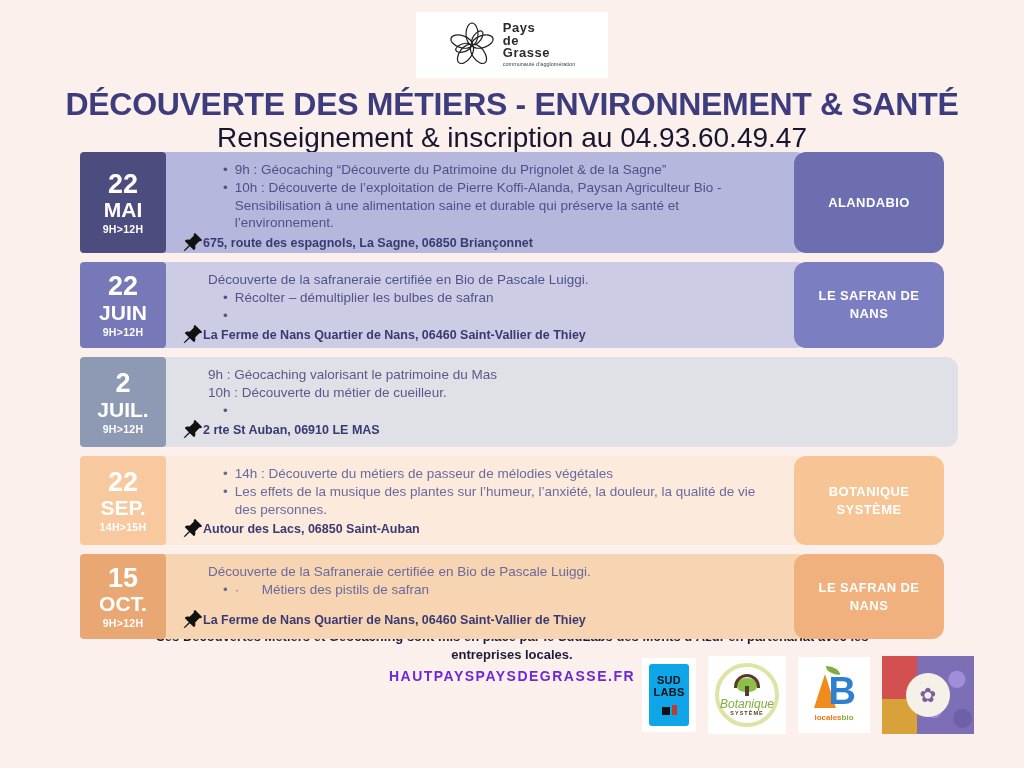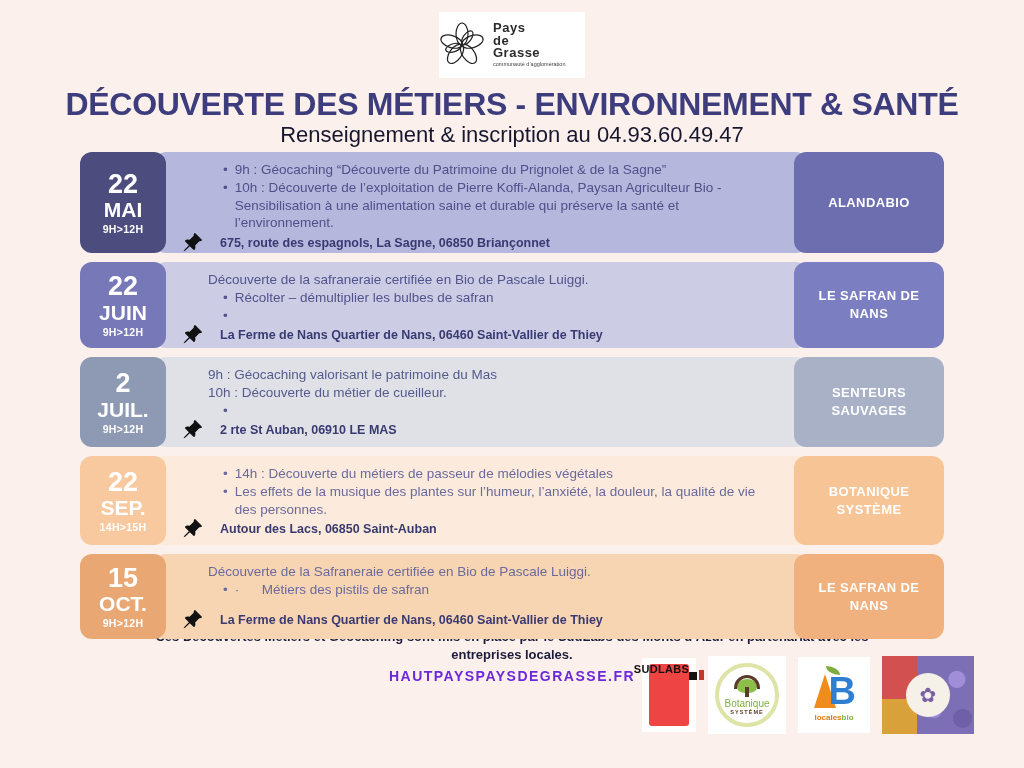--- a/index.html
+++ b/index.html
@@ -3,63 +3,63 @@
 <meta charset="utf-8">
 <style>
   html,body{margin:0;padding:0;}
   .poster{
     position:relative;width:1024px;height:768px;background:#fcf0ec;
     font-family:"Liberation Sans",sans-serif;overflow:hidden;
   }
   
   .logo-box{
     position:absolute;top:12px;left:50%;transform:translateX(-50%);
-    width:146px;height:66px;background:#ffffff;display:flex;align-items:center;
-    gap:8px;
+    width:192px;height:66px;background:#ffffff;display:flex;align-items:center;
+    justify-content:center;gap:8px;
   }
   .logo-text{color:#2b2b2b;line-height:0.95;}
   .logo-text .ln{font-size:13px;font-weight:700;letter-spacing:0.5px;}
   .logo-text .sub{font-size:5.5px;margin-top:3px;color:#444;}
   
   .page-title{
     margin:86px 0 0 0;text-align:center;color:#3d3d7d;
     font-size:32px;font-weight:800;letter-spacing:-0.3px;
     position:absolute;width:100%;top:0;
   }
   .page-subtitle{
     position:absolute;top:122px;width:100%;text-align:center;
-    color:#16162e;font-size:22px;
+    color:#16162e;font-size:28px;
   }
   
   .rows{position:absolute;left:80px;top:152px;width:864px;}
   .event-row{display:flex;margin-bottom:9px;}
   .event-row:nth-child(1){height:101px;}
   .event-row:nth-child(2){height:86px;}
   .event-row:nth-child(3){height:90px;}
   .event-row:nth-child(4){height:89px;}
   .event-row:nth-child(5){height:85px;}
   .date-block{
-    width:86px;flex:0 0 86px;border-radius:12px;z-index:2;position:relative;
+    width:86px;flex:0 0 86px;border-radius:4px;z-index:2;position:relative;
     display:flex;flex-direction:column;align-items:center;justify-content:center;
     color:#fff;text-align:center;
   }
   .date-day{font-size:27px;font-weight:800;line-height:1.05;}
   .date-month{font-size:21px;font-weight:800;line-height:1.1;}
   .date-hours{font-size:10.5px;font-weight:700;margin-top:2px;letter-spacing:0.3px;}
   .event-body{
     flex:1;margin-left:-12px;margin-right:-14px;z-index:1;position:relative;
     border-radius:12px;padding:9px 28px 7px 54px;
     display:flex;flex-direction:column;box-sizing:border-box;
   }
   .event-lines{flex:1;}
   .line{font-size:13.5px;line-height:1.32;display:flex;}
   .line-text{white-space:pre-wrap;}
   .line.bulleted{padding-left:15px;}
   .marker{margin-right:7px;}
-  .location-row{display:flex;align-items:center;gap:17px;margin-left:-26px;padding-bottom:2px;}
+  .location-row{display:flex;align-items:center;gap:0;margin-left:-26px;padding-bottom:2px;}
   .pin-icon{width:21px;height:21px;flex:0 0 21px;}
   .location-text{font-size:12.5px;font-weight:700;}
   .org-block{
     width:150px;flex:0 0 150px;border-radius:12px;z-index:2;position:relative;
     display:flex;align-items:center;justify-content:center;text-align:center;
     color:#fff;font-size:13px;font-weight:800;letter-spacing:0.4px;
     padding:0 12px;box-sizing:border-box;line-height:1.35;
   }
   
   .footer-text{
@@ -70,35 +70,35 @@
   .website{
     position:absolute;top:668px;width:100%;text-align:center;
     color:#6d28d9;font-size:14px;font-weight:600;letter-spacing:1.5px;
     text-decoration:none;display:block;
   }
   .partner-logos{
     position:absolute;right:50px;bottom:34px;display:flex;gap:12px;align-items:center;
   }
   .plogo{background:#fff;display:flex;align-items:center;justify-content:center;}
   .plogo.sudlabs{width:54px;height:74px;}
-  .sudlabs-inner{width:40px;height:62px;background:#ef4444;border-radius:3px;
-    display:flex;align-items:flex-start;justify-content:center;color:#111;}
+  .sudlabs-inner{width:40px;height:62px;background:#0ea5e9;border-radius:3px;
+    display:flex;flex-direction:column;align-items:center;justify-content:center;color:#111;}
   .sudlabs-inner .t{font-size:11px;font-weight:800;line-height:1.05;letter-spacing:0.3px;}
   .sudlabs-inner .bars{margin-top:6px;display:flex;gap:2px;align-items:flex-end;}
   .sudlabs-inner .bars i{display:block;width:8px;height:8px;background:#111;}
   .sudlabs-inner .bars i.r{background:#c0392b;width:5px;height:10px;}
   .plogo.botanique{width:78px;height:78px;flex-direction:column;}
   .bot-circle{width:64px;height:64px;border-radius:50%;border:4px solid #dde4a5;
     display:flex;flex-direction:column;align-items:center;justify-content:center;box-sizing:border-box;}
   .bot-tree{position:relative;width:26px;height:22px;}
   .bot-tree .crown{position:absolute;left:3px;top:4px;width:20px;height:14px;border-radius:50% 50% 40% 40%;background:#8cbf4a;}
   .bot-tree .trunk{position:absolute;left:11px;top:12px;width:4px;height:10px;background:#5b3a29;}
   .bot-tree .phones{position:absolute;left:0;top:0;width:26px;height:14px;
     border:3px solid #5b3a29;border-bottom:none;border-radius:13px 13px 0 0;box-sizing:border-box;}
-  .bot-name{font-size:10px;color:#7fae3f;line-height:1;margin-top:2px;}
+  .bot-name{font-size:12px;color:#7fae3f;font-style:italic;line-height:1;margin-top:2px;}
   .bot-sys{font-size:5.5px;color:#5b3a29;font-weight:700;letter-spacing:1px;line-height:1.2;}
   .plogo.alandabio{width:72px;height:76px;flex-direction:column;gap:2px;}
   .ab-mark{position:relative;width:44px;height:44px;}
   .ab-a{position:absolute;left:2px;top:6px;width:0;height:0;
     border-left:11px solid transparent;border-right:11px solid transparent;border-bottom:34px solid #f08c1e;}
   .ab-leaf{position:absolute;left:14px;top:-2px;width:14px;height:9px;background:#7fae3f;border-radius:0 100% 0 100%;}
   .ab-b{position:absolute;right:0px;top:4px;color:#2f7fd0;font-size:38px;font-weight:800;line-height:1;font-family:"Liberation Sans",sans-serif;}
   .ab-name{font-size:8px;line-height:1;}
   .ab-name .a{color:#e07b12;font-weight:700;}
   .ab-name .b{color:#7fae3f;font-weight:700;}
@@ -215,21 +215,20 @@
               <span class="marker">•</span>
             </div>
           </div>
           <div class="location-row">
             <svg class="pin-icon" viewBox="0 0 16 16">
               <path fill="#111" d="M9.828.722a.5.5 0 0 1 .354.146l4.95 4.95a.5.5 0 0 1 0 .707c-.48.48-1.072.588-1.503.588-.177 0-.335-.018-.46-.039l-3.134 3.134a5.927 5.927 0 0 1 .16 1.013c.046.702-.032 1.687-.72 2.375a.5.5 0 0 1-.707 0l-2.829-2.828-3.182 3.182c-.195.195-1.219.902-1.414.707-.195-.195.512-1.22.707-1.414l3.182-3.182-2.828-2.829a.5.5 0 0 1 0-.707c.688-.688 1.673-.767 2.375-.72a5.922 5.922 0 0 1 1.013.16l3.134-3.133a2.772 2.772 0 0 1-.04-.461c0-.43.108-1.022.589-1.503a.5.5 0 0 1 .353-.146z"></path>
             </svg>
             <span class="location-text" style="color:#3a3a72">2 rte St Auban, 06910 LE MAS</span>
           </div>
         </div>
-        <div class="org-block" style="background:#a9b1c7">SENTEURS SAUVAGES</div>
       </div>
       <div class="event-row">
         <div class="date-block" style="background:#f8c99e">
           <span class="date-day">22</span>
           <span class="date-month">SEP.</span>
           <span class="date-hours">14H&gt;15H</span>
         </div>
         <div class="event-body" style="background:#fcebdc;color:#6a6a9d">
           <div class="event-lines">
             <div class="line bulleted">

